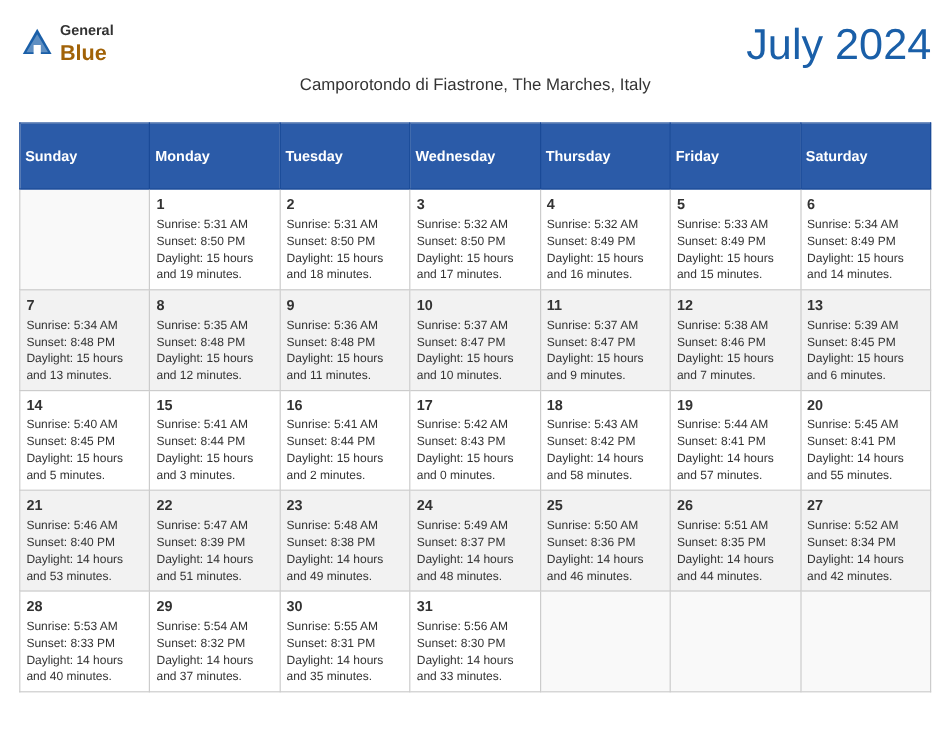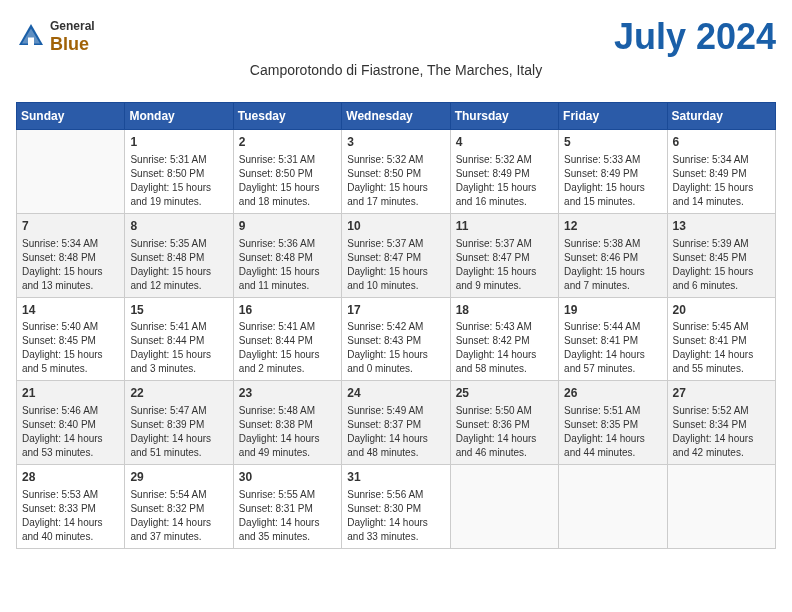--- a/index.html
+++ b/index.html
@@ -20,40 +20,40 @@
       display: flex;
       align-items: center;
       gap: 4px;
     }
     .logo-icon {
       width: 30px;
       height: 30px;
     }
     .month-title {
       font-size: 36px;
-      font-weight: bold;
+      font-weight: normal;
       color: #1a5fa8;
       text-align: right;
     }
     .location-title {
       text-align: center;
       font-size: 14px;
       color: #333;
       margin-bottom: 24px;
       font-weight: normal;
     }
     .calendar-table {
       width: 100%;
       border-collapse: collapse;
       font-size: 11px;
     }
     .calendar-table th {
       background-color: #2b5ba8;
       color: #fff;
-      padding: 6px 4px;
+      padding: 20px 4px;
       text-align: left;
       font-size: 12px;
       border: 1px solid #1a4a97;
     }
     .calendar-table td {
       vertical-align: top;
       padding: 4px 5px;
       border: 1px solid #ccc;
       min-height: 80px;
       width: 14.28%;

